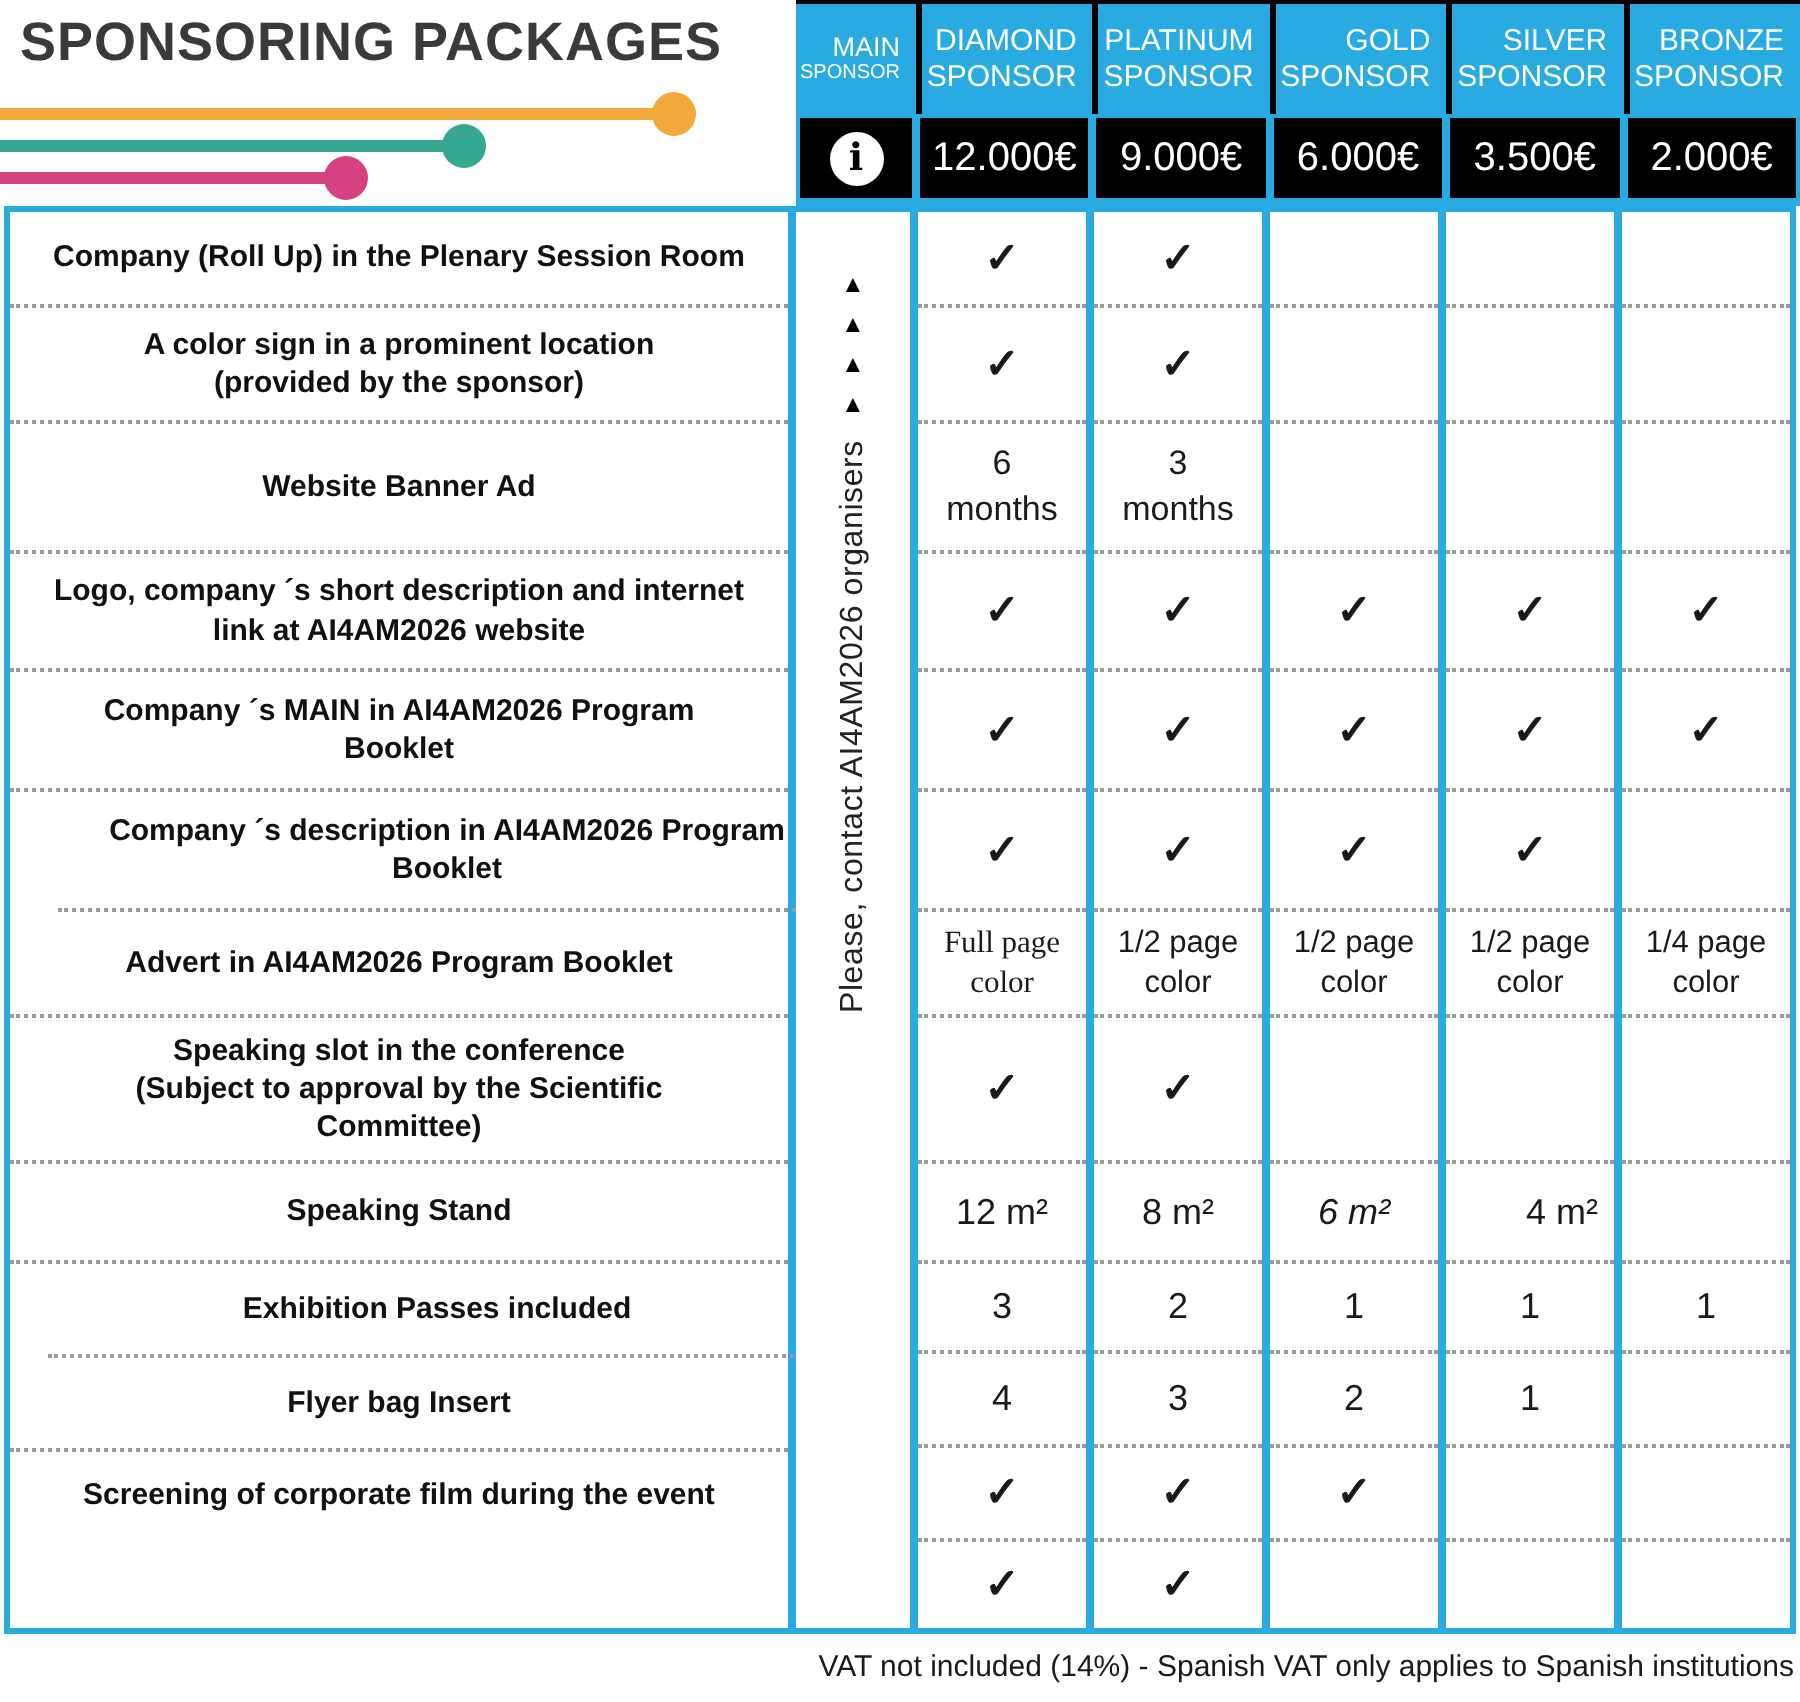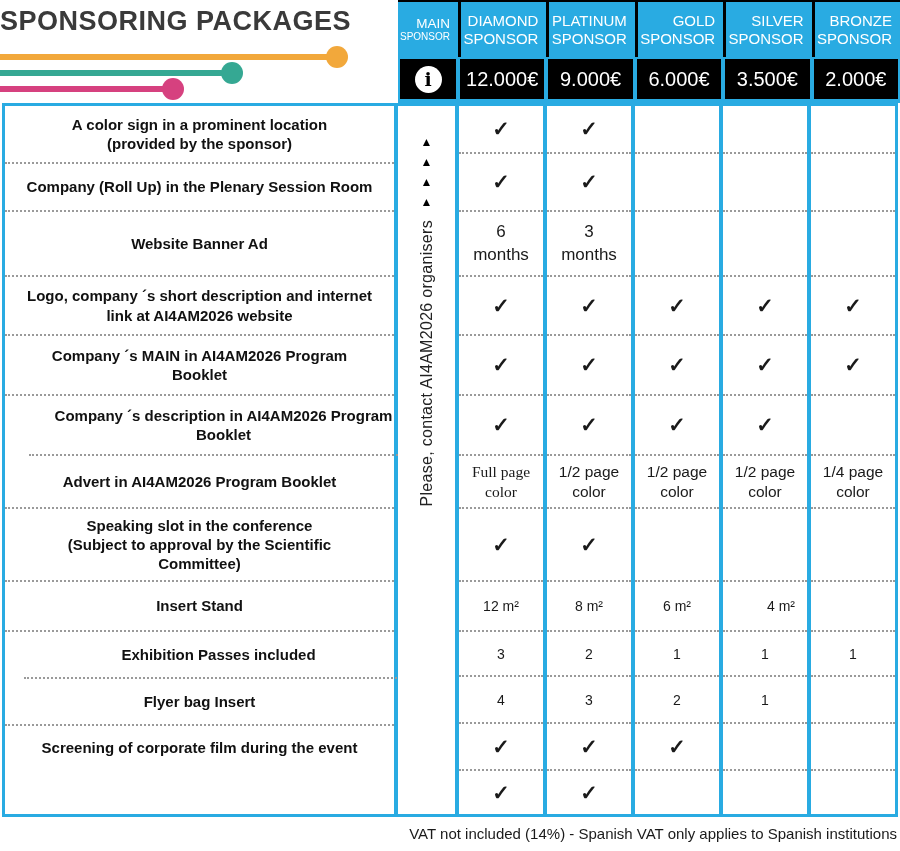--- a/index.html
+++ b/index.html
@@ -1,20 +1,20 @@
 <!DOCTYPE html>
 <html><head>
 <meta charset="utf-8">
 <style>
   html,body{margin:0;padding:0;background:#fff;}
   .page{position:relative;width:900px;height:851px;background:#fff;overflow:hidden;
         font-family:"Liberation Sans",sans-serif;}
 
   
-  .title{position:absolute;left:0;top:6px;font-size:27px;font-weight:600;
+  .title{position:absolute;left:10px;top:6px;font-size:27px;font-weight:600;
          color:#3a3a3a;letter-spacing:.5px;white-space:nowrap;}
   .dline{position:absolute;left:0;height:6px;border-radius:0 3px 3px 0;}
   .ddot{position:absolute;width:22px;height:22px;border-radius:50%;}
 
   
   .hdr{position:absolute;left:398px;top:0;width:502px;height:103px;background:#29ABE2;
        border-top:2px solid #000;box-sizing:border-box;display:grid;
        grid-template-columns:60px repeat(5,1fr);grid-template-rows:55px 46px;}
   .hcell{display:flex;flex-direction:column;justify-content:center;align-items:flex-end;
          padding-right:8px;color:#fff;box-sizing:border-box;line-height:18px;}
@@ -36,21 +36,21 @@
   .col.labels{flex:0 0 389px;}
   .col.mainc{flex:0 0 57px;align-items:center;}
   .col.sp{flex:1 1 0;}
   .cell{box-sizing:border-box;display:flex;align-items:center;justify-content:center;
         text-align:center;border-bottom:2px dotted #9a9a9a;width:100%;}
   .cell.last{border-bottom:none;}
   .lab{font-weight:700;font-size:15px;color:#111;line-height:1.28;
        white-space:pre-line;padding:0 10px;}
   .val{white-space:pre-line;color:#1a1a1a;}
   .val.check{font-size:21px;font-weight:600;}
-  .val.num{font-size:14px;}
+  .val.num{font-size:18px;}
   .val.page{font-size:15.5px;line-height:1.25;}
   .val.months{font-size:17px;line-height:1.3;}
 
   .tris{margin-top:26px;text-align:center;}
   .tris span{display:block;font-size:12px;line-height:20px;color:#000;}
   .vnote{writing-mode:vertical-rl;transform:rotate(180deg);font-size:16px;color:#222;
          margin-top:8px;letter-spacing:.3px;white-space:nowrap;}
 
   .footer{position:absolute;right:3px;top:825px;font-size:15px;color:#1a1a1a;}
 </style>
@@ -112,35 +112,35 @@
       <div class="pwrap">
         <div class="pblack">3.500€</div>
       </div>
       <div class="pwrap">
         <div class="pblack">2.000€</div>
       </div>
     </div>
 
   <div class="tbody">
     <div class="col labels">
+        <div class="cell lab" style="height: 48px;">Company (Roll Up) in the Plenary Session Room</div>
         <div class="cell lab" style="height: 58px;">A color sign in a prominent location
 (provided by the sponsor)</div>
-        <div class="cell lab" style="height: 48px;">Company (Roll Up) in the Plenary Session Room</div>
         <div class="cell lab" style="height: 65px;">Website Banner Ad</div>
         <div class="cell lab" style="height: 59px;">Logo, company ´s short description and internet
 link at AI4AM2026 website</div>
         <div class="cell lab" style="height: 60px;">Company ´s MAIN in AI4AM2026  Program
 Booklet</div>
         <div class="cell lab" style="height: 60px; margin-left: 24px;">Company ´s description in AI4AM2026 Program
 Booklet</div>
         <div class="cell lab" style="height: 53px;">Advert in AI4AM2026  Program Booklet</div>
         <div class="cell lab" style="height: 73px;">Speaking slot in the conference
 (Subject to approval by the Scientific
 Committee)</div>
-        <div class="cell lab" style="height: 50px;">Insert Stand</div>
+        <div class="cell lab" style="height: 50px;">Speaking Stand</div>
         <div class="cell lab" style="height: 47px; margin-left: 19px;">Exhibition Passes included</div>
         <div class="cell lab" style="height: 47px;">Flyer bag Insert</div>
         <div class="cell lab last" style="height: 43px;">Screening of corporate film during the event</div>
       </div>
     <div class="col mainc">
       <div class="tris">
           <span>▲</span>
           <span>▲</span>
           <span>▲</span>
           <span>▲</span>
@@ -185,21 +185,21 @@
       <div class="col sp">
         <div class="cell val num" style="height: 48px;"></div>
         <div class="cell val num" style="height: 58px;"></div>
         <div class="cell val num" style="height: 65px;"></div>
         <div class="cell val check" style="height: 59px;">✓</div>
         <div class="cell val check" style="height: 60px;">✓</div>
         <div class="cell val check" style="height: 60px;">✓</div>
         <div class="cell val page" style="height: 53px;">1/2 page
 color</div>
         <div class="cell val num" style="height: 73px;"></div>
-        <div class="cell val num" style="height: 50px;">6 m²</div>
+        <div class="cell val num" style="height: 50px; font-style: italic;">6 m²</div>
         <div class="cell val num" style="height: 45px;">1</div>
         <div class="cell val num" style="height: 47px;">2</div>
         <div class="cell val check" style="height: 47px;">✓</div>
         <div class="cell val num last" style="height: 43px;"></div>
       </div>
       <div class="col sp">
         <div class="cell val num" style="height: 48px;"></div>
         <div class="cell val num" style="height: 58px;"></div>
         <div class="cell val num" style="height: 65px;"></div>
         <div class="cell val check" style="height: 59px;">✓</div>

